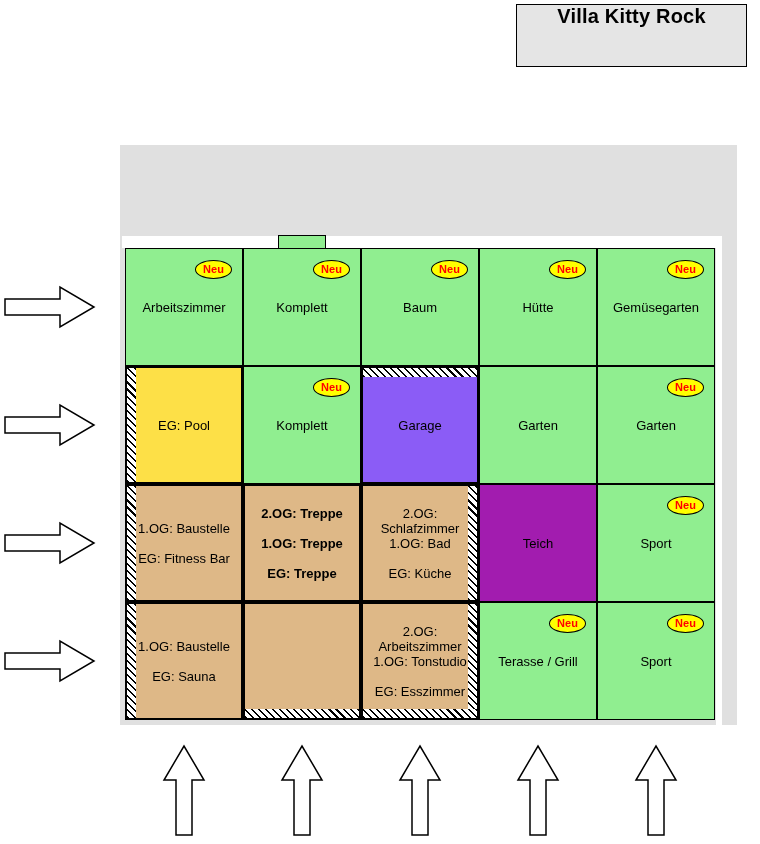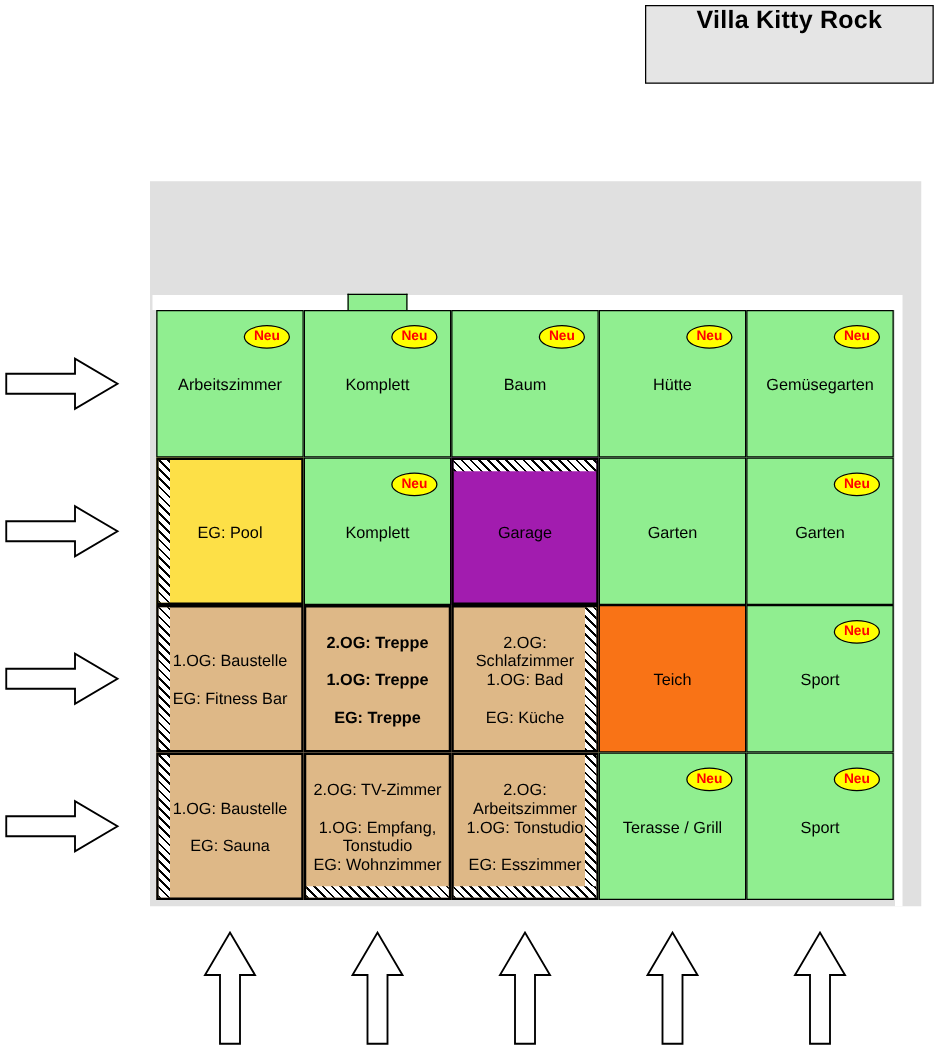--- a/index.html
+++ b/index.html
@@ -77,21 +77,21 @@
         <div class="cell-label">Gemüsegarten</div>
       </div>
       <div class="cell tan" style="background: #fde047;">
         <div class="hatch left"></div>
         <div class="cell-label">EG: Pool</div>
       </div>
       <div class="cell green" style="background: rgb(144, 238, 144);">
         <div class="badge" style="background: rgb(255, 255, 0); color: rgb(255, 0, 0);">Neu</div>
         <div class="cell-label">Komplett</div>
       </div>
-      <div class="cell tan" style="background: #a21caf;">
+      <div class="cell tan" style="background: #8b5cf6;">
         <div class="hatch top"></div>
         <div class="cell-label">Garage</div>
       </div>
       <div class="cell green" style="background: rgb(144, 238, 144);">
         <div class="cell-label">Garten</div>
       </div>
       <div class="cell green" style="background: rgb(144, 238, 144);">
         <div class="badge" style="background: rgb(255, 255, 0); color: rgb(255, 0, 0);">Neu</div>
         <div class="cell-label">Garten</div>
       </div>
@@ -109,40 +109,35 @@
 EG: Treppe</div>
       </div>
       <div class="cell tan" style="background: rgb(222, 184, 135);">
         <div class="hatch right"></div>
         <div class="cell-label">2.OG:
 Schlafzimmer
 1.OG: Bad
 
 EG: Küche</div>
       </div>
-      <div class="cell green" style="background: #f97316;">
+      <div class="cell green" style="background: #a21caf;">
         <div class="cell-label">Teich</div>
       </div>
       <div class="cell green" style="background: rgb(144, 238, 144);">
         <div class="badge" style="background: rgb(255, 255, 0); color: rgb(255, 0, 0);">Neu</div>
         <div class="cell-label">Sport</div>
       </div>
       <div class="cell tan" style="background: rgb(222, 184, 135);">
         <div class="hatch left"></div>
         <div class="cell-label">1.OG: Baustelle
 
 EG: Sauna</div>
       </div>
       <div class="cell tan" style="background: rgb(222, 184, 135);">
         <div class="hatch bottom"></div>
-        <div class="cell-label">2.OG: TV-Zimmer
-
-1.OG: Empfang,
-Tonstudio
-EG: Wohnzimmer</div>
       </div>
       <div class="cell tan" style="background: rgb(222, 184, 135);">
         <div class="hatch right"></div>
         <div class="hatch bottom"></div>
         <div class="cell-label">2.OG:
 Arbeitszimmer
 1.OG: Tonstudio
 
 EG: Esszimmer</div>
       </div>

